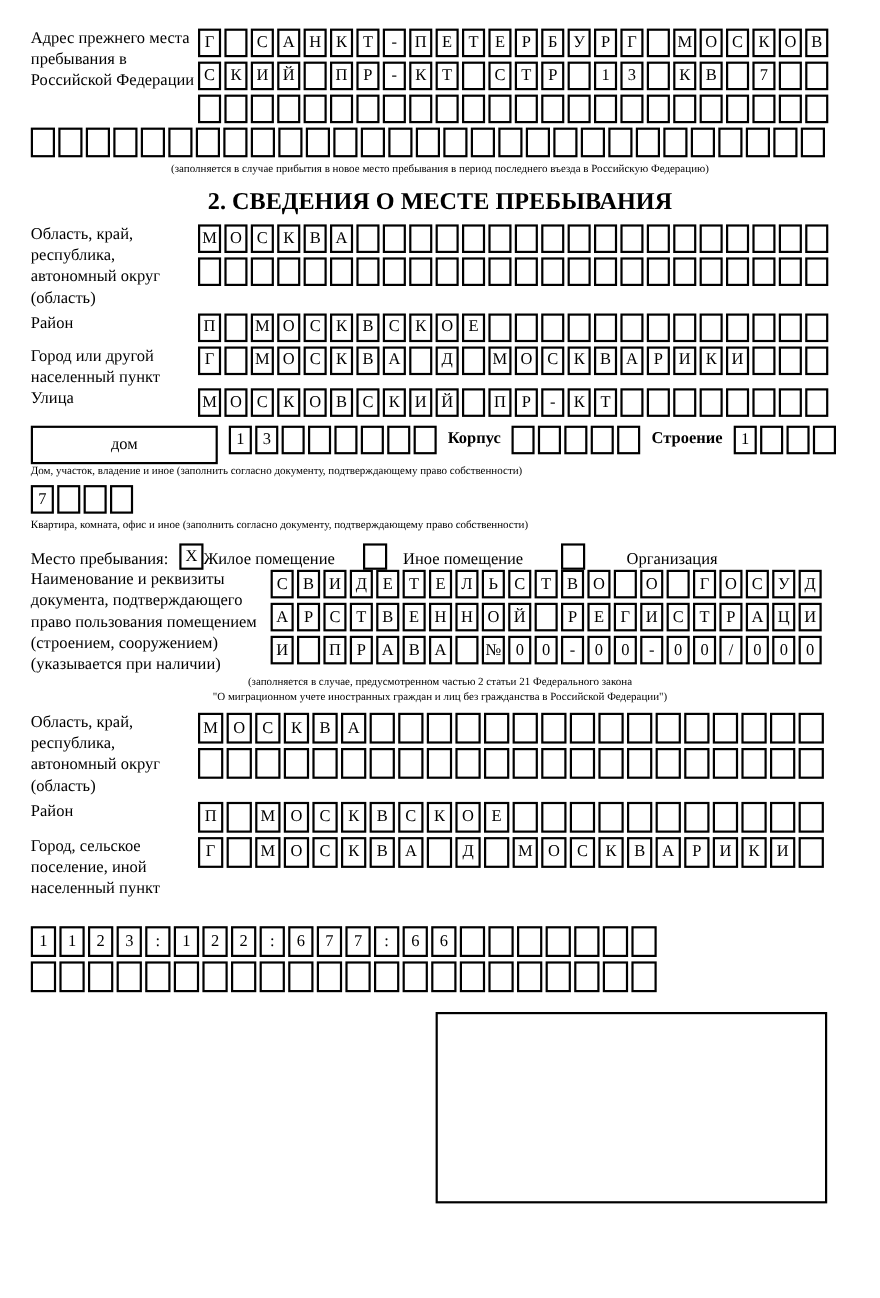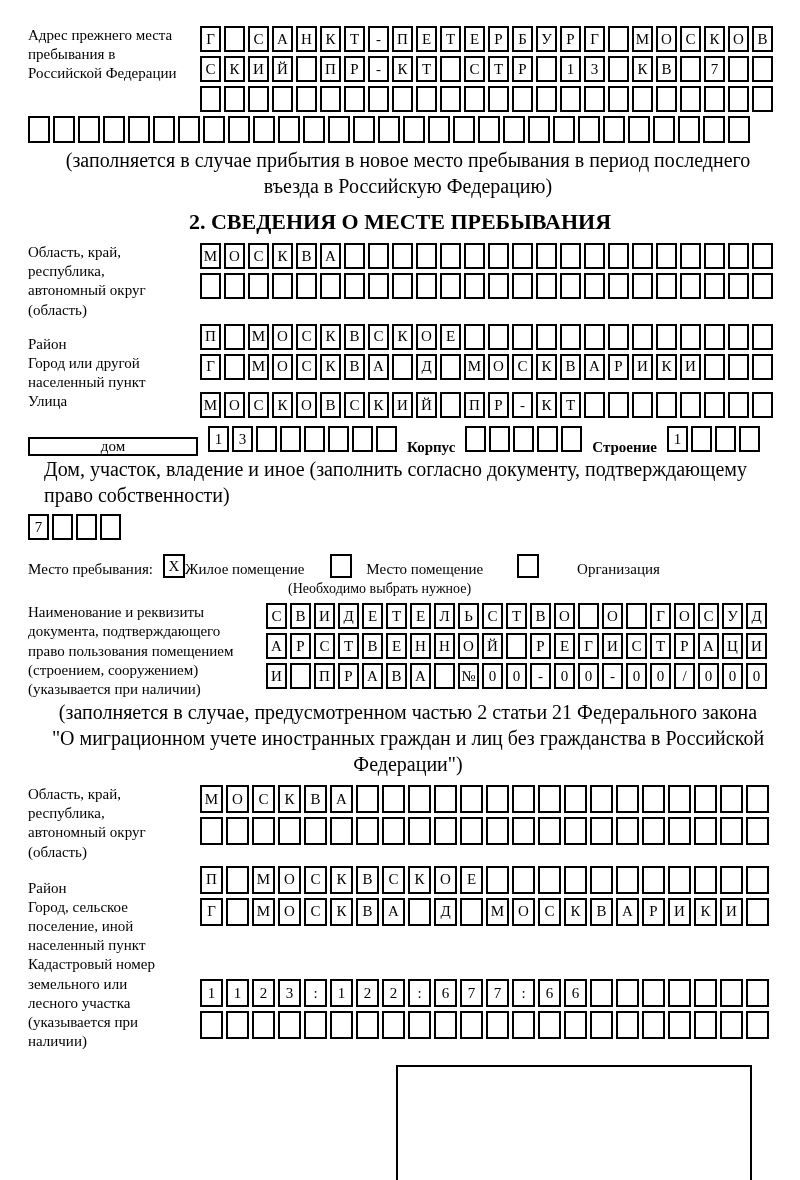--- a/index.html
+++ b/index.html
@@ -6,45 +6,45 @@
   html,body { background:#fff; }
   body {
     width: 800px; min-height: 1180px;
     font-family: "Liberation Serif", "DejaVu Serif", serif;
     color:#000;
   }
   .page { width:800px; min-height:1180px; padding: 12px 28px 10px 28px; }
 
   .top-note { text-align: right; font-size: 15px; padding-right: 12px; }
 
-  .flex-row { display:flex; align-items:flex-start;gap:20px; }
+  .flex-row { display:flex; align-items:flex-start; }
   .label { font-size:15px; line-height:1.28; }
   .w150 { width:152px; flex:0 0 152px; }
   .w215 { width:218px; flex:0 0 218px; }
 
   .cells { display:flex; gap:3px; margin-bottom:4px; }
   .cell {
     width:21px; height:26px; flex:0 0 21px;
     border:2px solid #000;
     display:flex; align-items:center; justify-content:center;
     font-size:15px;
   }
   .cells.md .cell { width:22px; height:27px; flex-basis:22px; }
   .cells.lg .cell { width:23px; height:28px; flex-basis:23px; }
   .cells-col { display:flex; flex-direction:column; }
 
-  .caption { font-size:20px; line-height:1.3;margin-left:16px; }
+  .caption { font-size:10px; line-height:1.3; }
   .center { text-align:center; }
   .sec-title { text-align:center; font-weight:bold; font-size:22px; margin:10px 0 8px 0; }
 
-  .mt4 { margin-top:4px;align-items:flex-end; } .mt6 { margin-top:6px; } .mt8 { margin-top:8px; }
+  .mt4 { margin-top:4px; } .mt6 { margin-top:6px; } .mt8 { margin-top:8px; }
   .mt10 { margin-top:10px; } .mt14 { margin-top:14px; }
 
   .label-box {
-    border:2px solid #000; height:19px;
+    border:2px solid #000; height:35px;
     display:flex; align-items:center; justify-content:center;
     font-size:15px;
   }
   .dom-box { width:170px; flex:0 0 170px; }
   .kv-box  { width:205px; flex:0 0 205px; }
   .inline-label { font-size:15px; padding-top:4px;font-weight:bold; }
   .group-row { gap:10px; }
 
   .mesto-row { display:flex; align-items:flex-end; font-size:15px; margin-top:10px; }
   .cb {
@@ -364,31 +364,31 @@
   <div class="caption">Дом, участок, владение и иное (заполнить согласно документу, подтверждающему право собственности)</div>
 
   <div class="flex-row group-row mt6">
     <div class="cells">
         <span class="cell">7</span>
         <span class="cell"></span>
         <span class="cell"></span>
         <span class="cell"></span>
       </div>
   </div>
+  <div class="caption">Квартира, комната, офис и иное (заполнить согласно документу, подтверждающему право собственности)</div>
 
   <div class="mesto-row">
     <span>Место пребывания:</span>
     <span class="cb" style="margin-left:10px;">X</span>
     <span style="">Жилое помещение</span>
     <span class="cb" style="margin-left:26px;"></span>
-    <span style="margin-left:14px;">Место помещение</span>
+    <span style="margin-left:14px;">Иное помещение</span>
     <span class="cb" style="margin-left:34px;"></span>
     <span style="margin-left:38px;">Организация</span>
   </div>
-  <div class="mesto-sub">(Необходимо выбрать нужное)</div>
 
   <div class="flex-row">
     <div class="label w215">Наименование и реквизиты документа, подтверждающего право пользования помещением (строением, сооружением) (указывается при наличии)</div>
     <div class="cells-col">
       <div class="cells">
           <span class="cell">С</span>
           <span class="cell">В</span>
           <span class="cell">И</span>
           <span class="cell">Д</span>
           <span class="cell">Е</span>
@@ -565,21 +565,20 @@
         <span class="cell">А</span>
         <span class="cell">Р</span>
         <span class="cell">И</span>
         <span class="cell">К</span>
         <span class="cell">И</span>
         <span class="cell"></span>
       </div>
   </div>
 
   <div class="flex-row">
-    <div class="label w150">Кадастровый номер земельного или лесного участка (указывается при наличии)</div>
     <div class="cells-col offset-top">
       <div class="cells lg">
           <span class="cell">1</span>
           <span class="cell">1</span>
           <span class="cell">2</span>
           <span class="cell">3</span>
           <span class="cell">:</span>
           <span class="cell">1</span>
           <span class="cell">2</span>
           <span class="cell">2</span>

